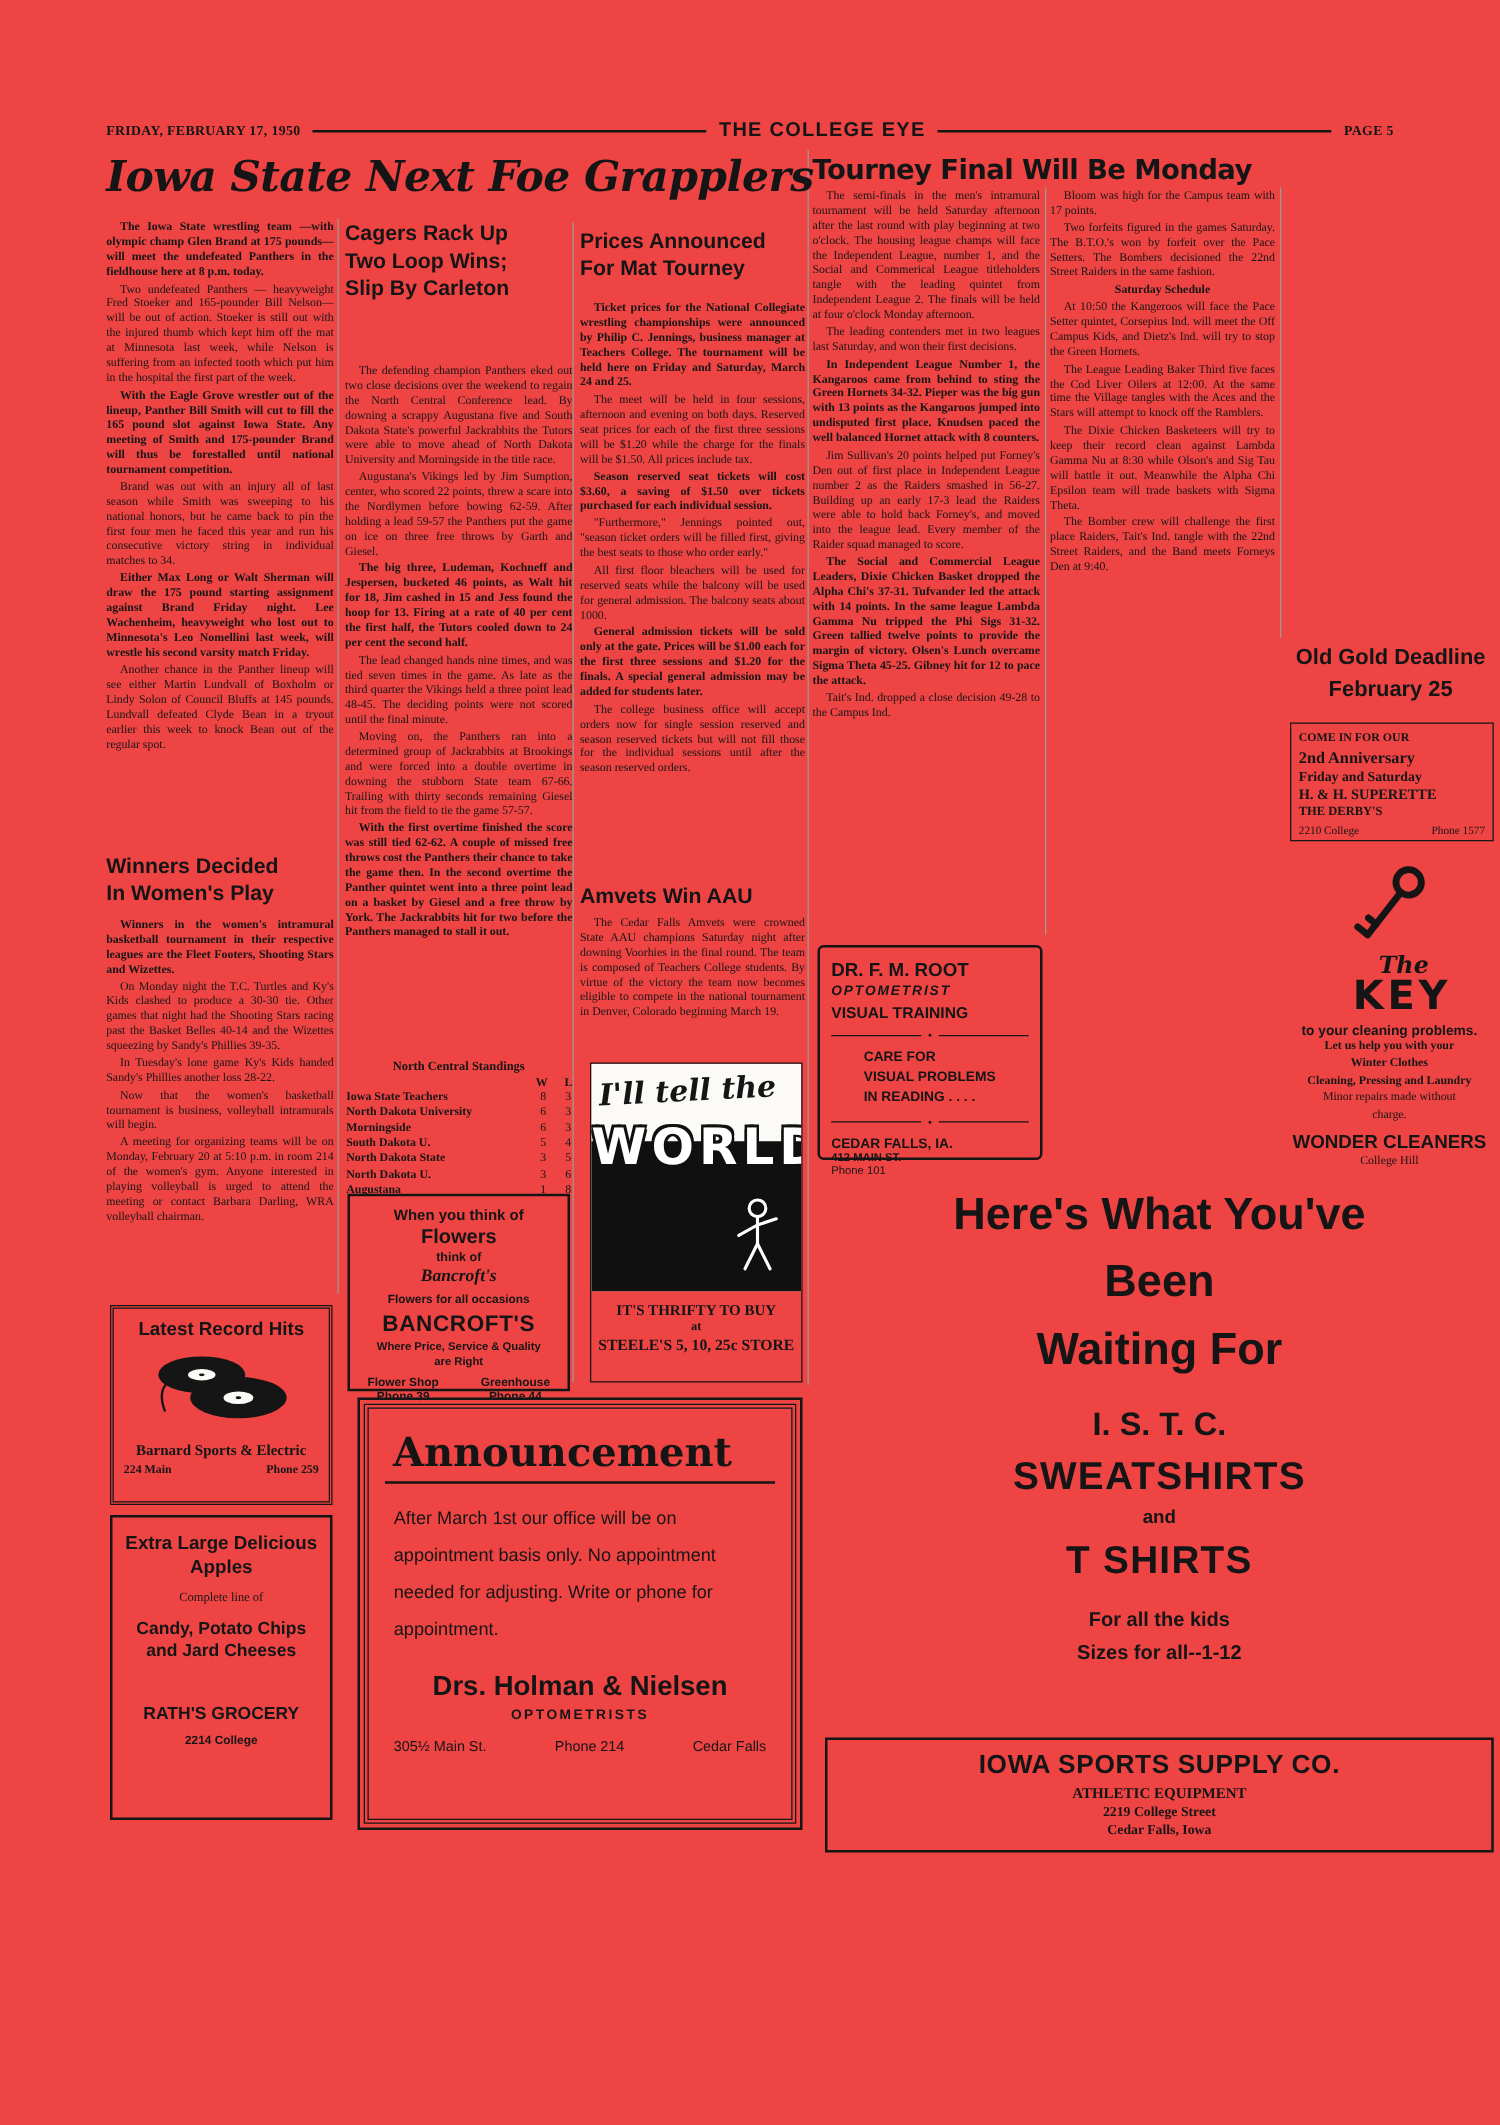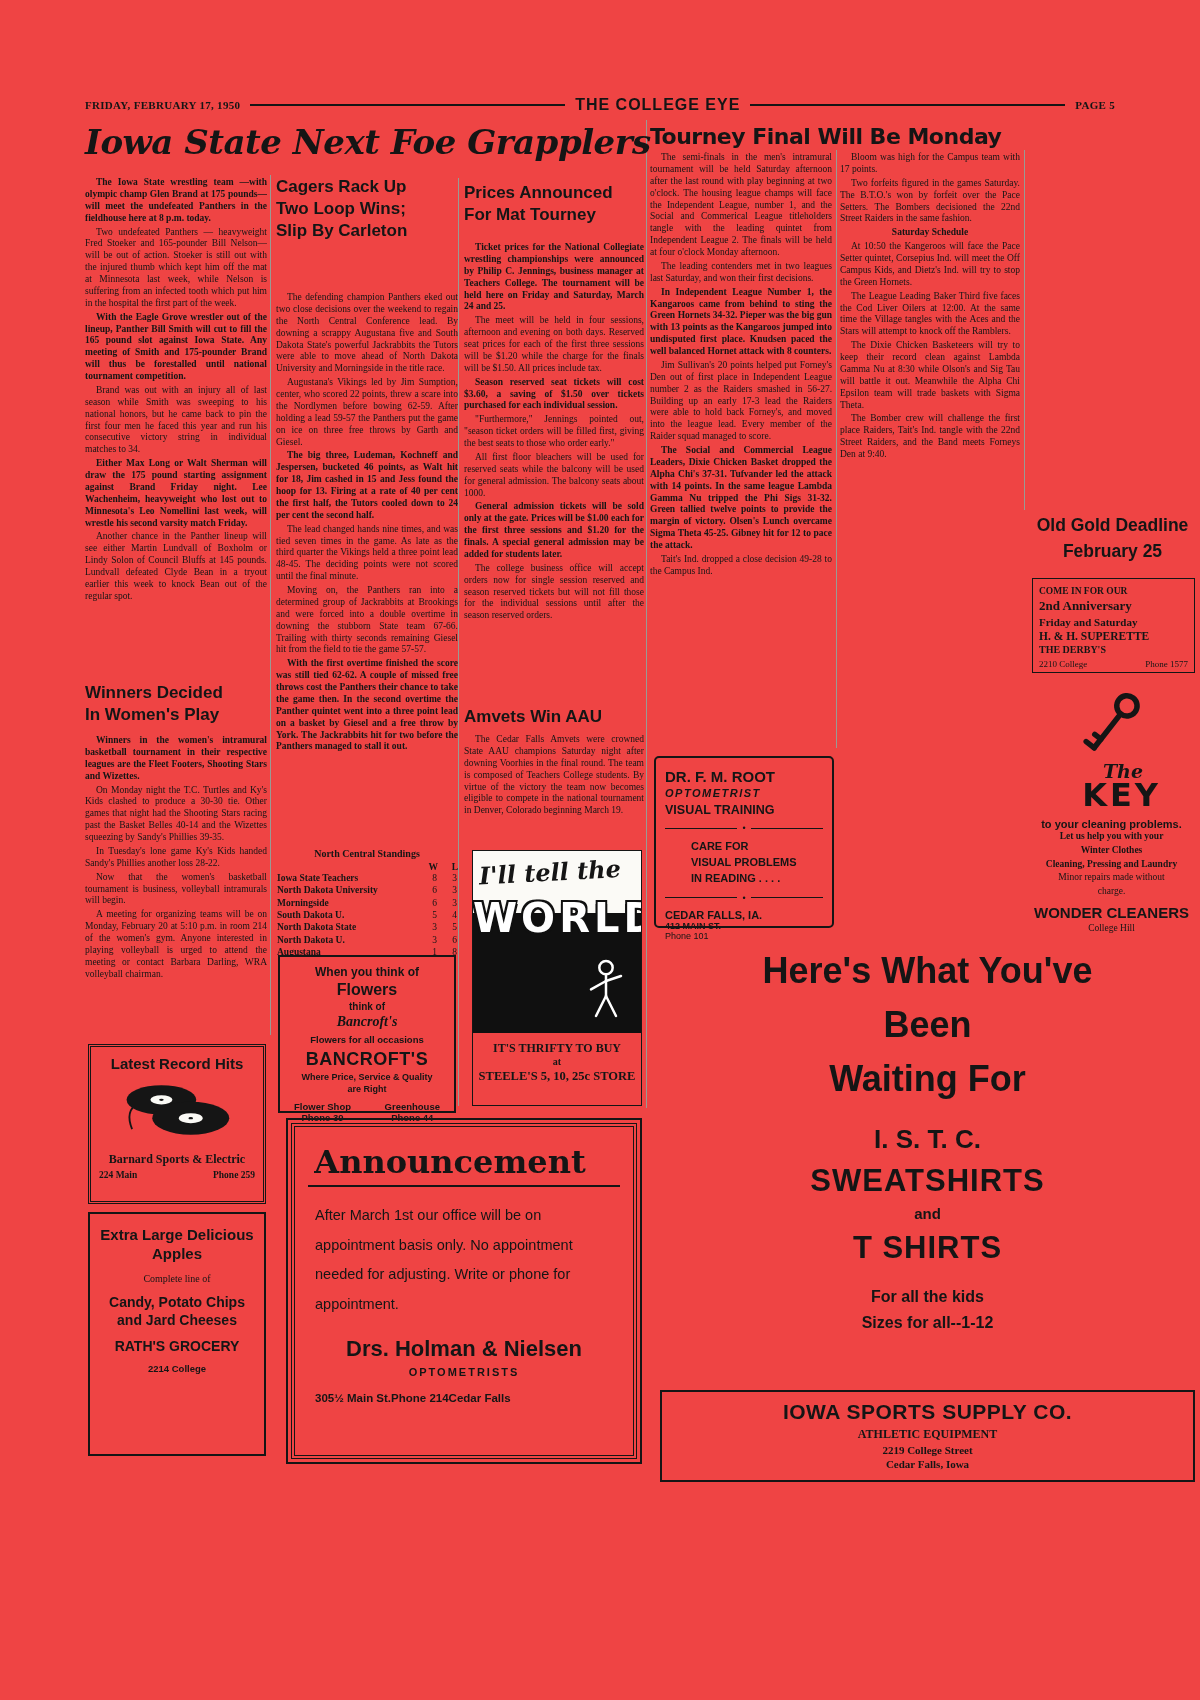--- a/index.html
+++ b/index.html
@@ -44,21 +44,21 @@
   .rh-box { border:3px double #151515; padding:8px 6px; text-align:center; }
   .rh-title { font-family:"Liberation Sans",sans-serif; font-weight:bold; font-size:15px; }
   .rh-name { font-weight:bold; font-size:12px; margin-top:6px; }
   .rh-row { display:flex; justify-content:space-between; font-size:9.5px; font-weight:bold; margin-top:3px; padding:0 2px; }
 
   
   .raths { padding:12px 6px; display:flex; flex-direction:column; gap:9px; }
   .raths .l12 { font-size:15px; font-weight:bold; line-height:1.25; }
   .raths .l3 { font-size:10px; font-weight:normal; font-family:"Liberation Serif",serif; }
   .raths .l45 { font-size:14px; font-weight:bold; line-height:1.3; }
-  .raths .nm { font-size:14px; font-weight:bold; margin-top:0; }
+  .raths .nm { font-size:14px; font-weight:bold; margin-top:24px; }
   .raths .ad { font-size:9.5px; font-weight:bold; }
 
   
   .ban { padding:8px 6px; display:flex; flex-direction:column; gap:2px; }
   .ban .b1 { font-size:12px; font-weight:bold; }
   .ban .b2 { font-size:16px; font-weight:bold; }
   .ban .b3 { font-size:10px; font-weight:bold; }
   .ban .b4 { font-size:14px; font-weight:bold; font-style:italic; font-family:"Liberation Serif",serif; }
   .ban .b5 { font-size:9.5px; font-weight:bold; margin-top:2px; }
   .ban .bn { font-size:18px; font-weight:bold; letter-spacing:.5px; margin-top:2px; }
@@ -68,21 +68,21 @@
   
   .ann-outer { border:2px solid #151515; padding:3px; height:100%; }
   .ann-mid { border:1px solid #151515; padding:2px; height:100%; }
   .ann-inner { border:1px solid #151515; height:100%; padding:16px 20px 12px; text-align:center;
                font-family:"Liberation Sans",sans-serif; display:flex; flex-direction:column; }
   .ann-title { font-family:"DejaVu Serif",serif; font-weight:bold; font-size:32px; display:inline-block;
                border-bottom:2px solid #151515; padding:0 34px 4px 6px; align-self:center; }
   .ann-body { font-size:14.5px; line-height:2.05; text-align:left; margin-top:14px; }
   .ann-name { font-size:22px; font-weight:bold; margin-top:16px; }
   .ann-opt { font-size:11px; font-weight:bold; letter-spacing:2px; margin-top:4px; }
-  .ann-row { display:flex; font-size:11.5px; font-weight:bold; margin-top:14px; }
+  .ann-row { display:flex; justify-content:space-between; font-size:11.5px; font-weight:normal; margin-top:14px; }
 
   
   .steeles { border:1px solid #151515; text-align:center; font-family:"Liberation Serif",serif; overflow:hidden; }
   .st-graphic { position:relative; height:182px; background:#fbfaf6; }
   .st-black { position:absolute; left:0; right:0; top:62px; bottom:0; background:#101010; }
   .st-line1 { position:absolute; left:6px; top:6px; width:100%; text-align:left;
               font-family:"DejaVu Serif",serif; font-weight:bold; font-style:italic; font-size:24px; transform:rotate(-3deg); }
   .st-line2 { position:absolute; left:0; top:44px; width:100%; font-family:"DejaVu Sans",sans-serif; font-weight:bold;
               font-size:40px; letter-spacing:4px; color:#fff;
               text-shadow:-2px -2px 0 #101010, 2px -2px 0 #101010, -2px 2px 0 #101010, 2px 2px 0 #101010; }

